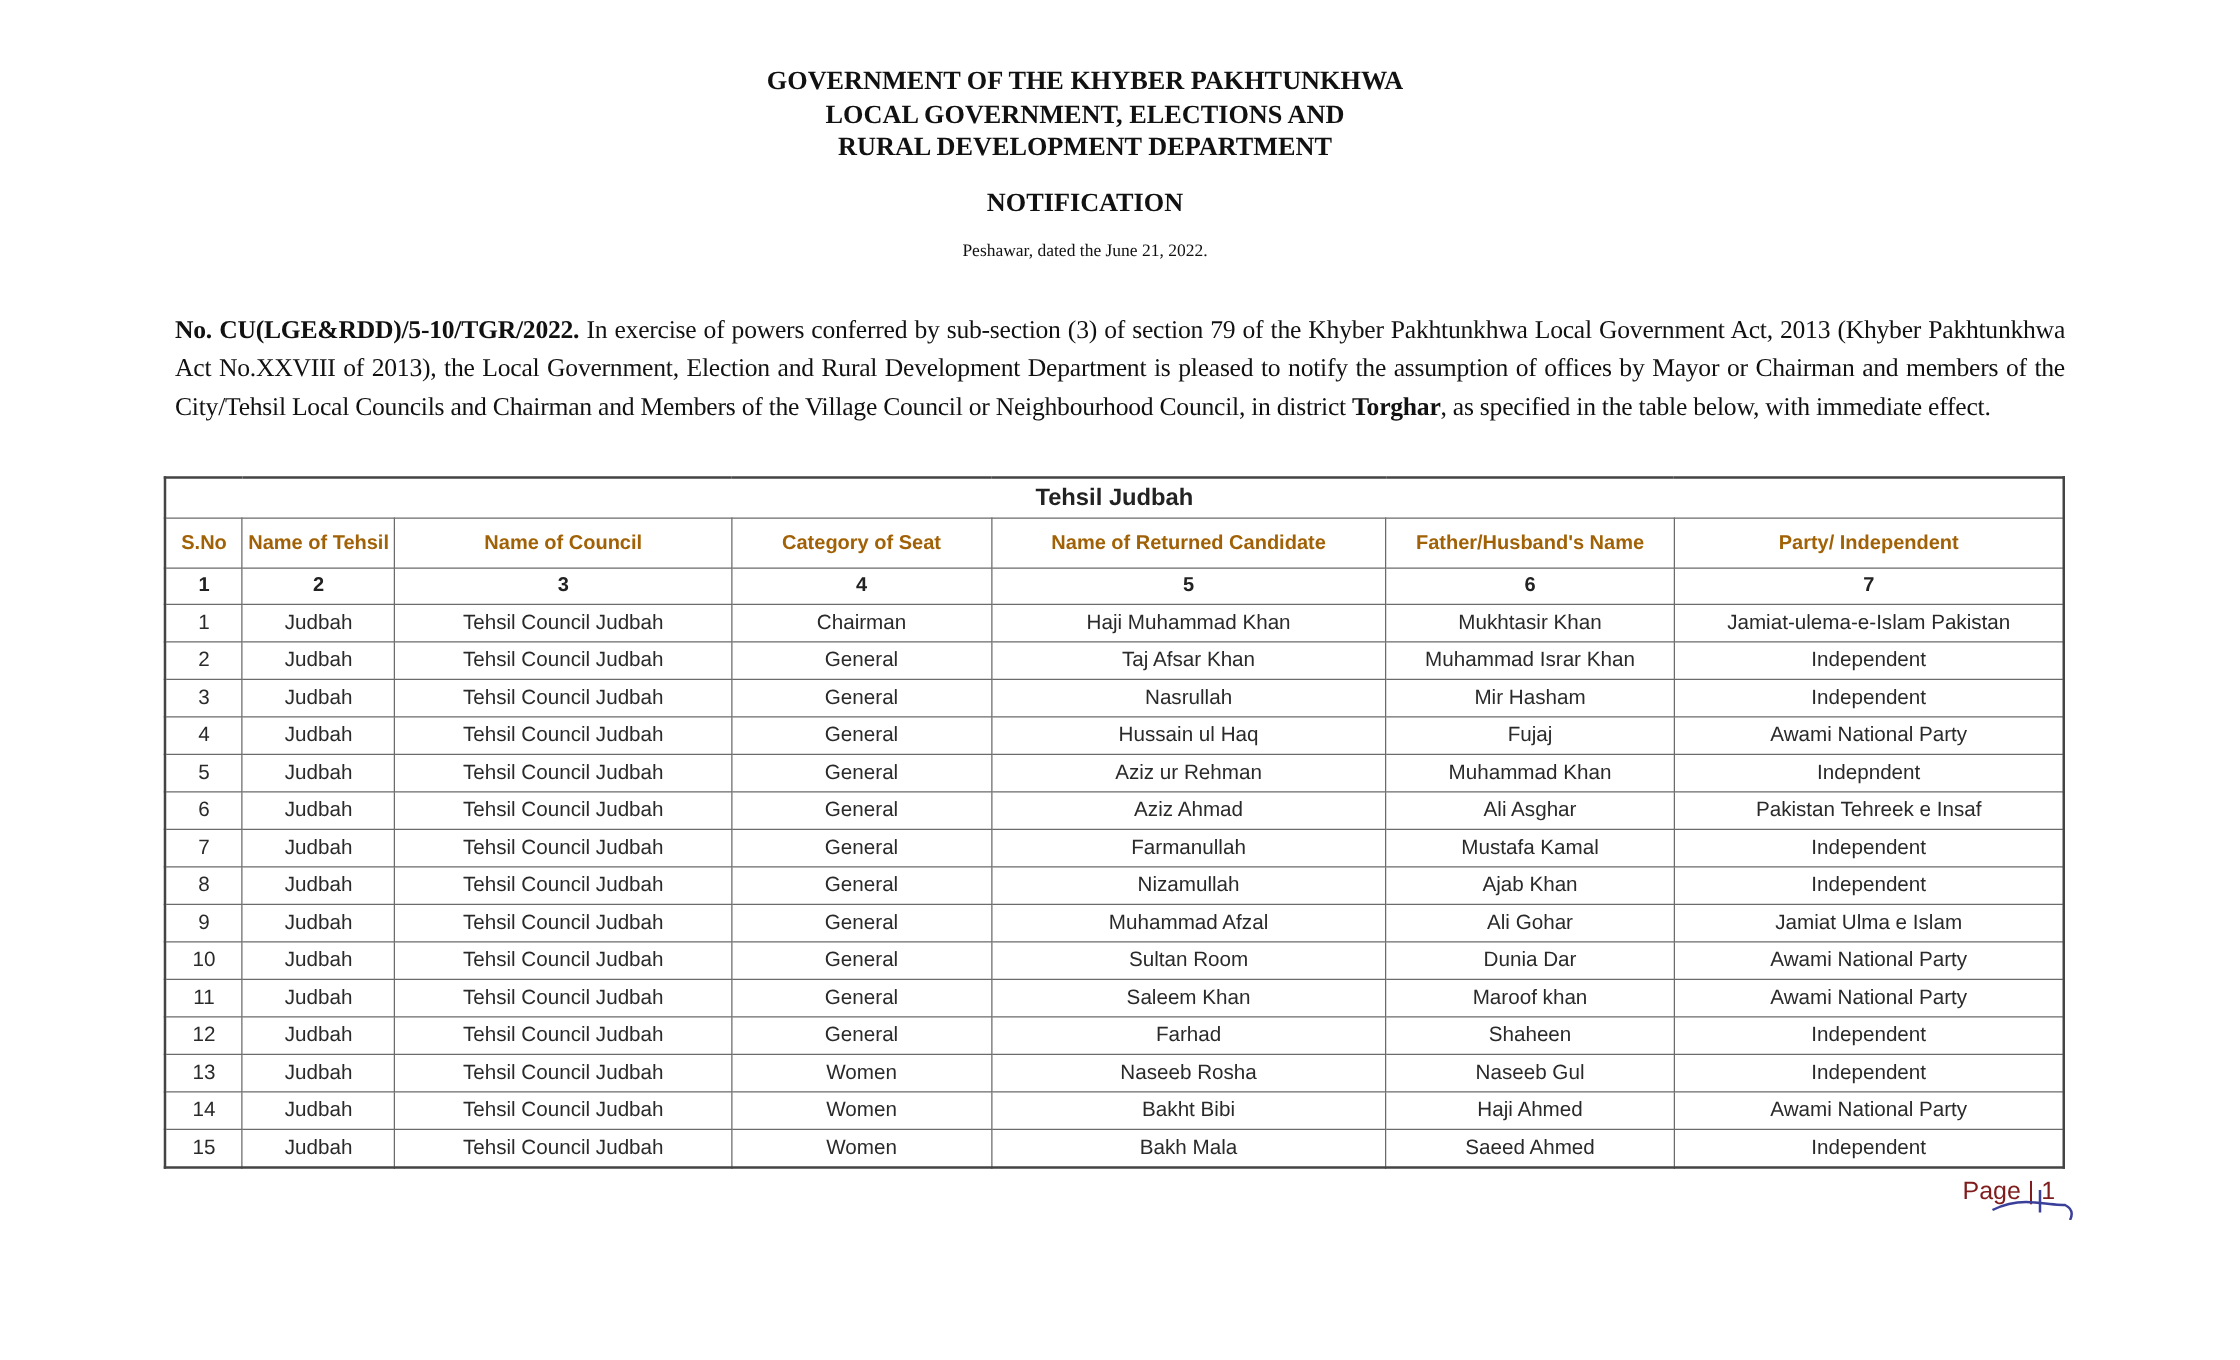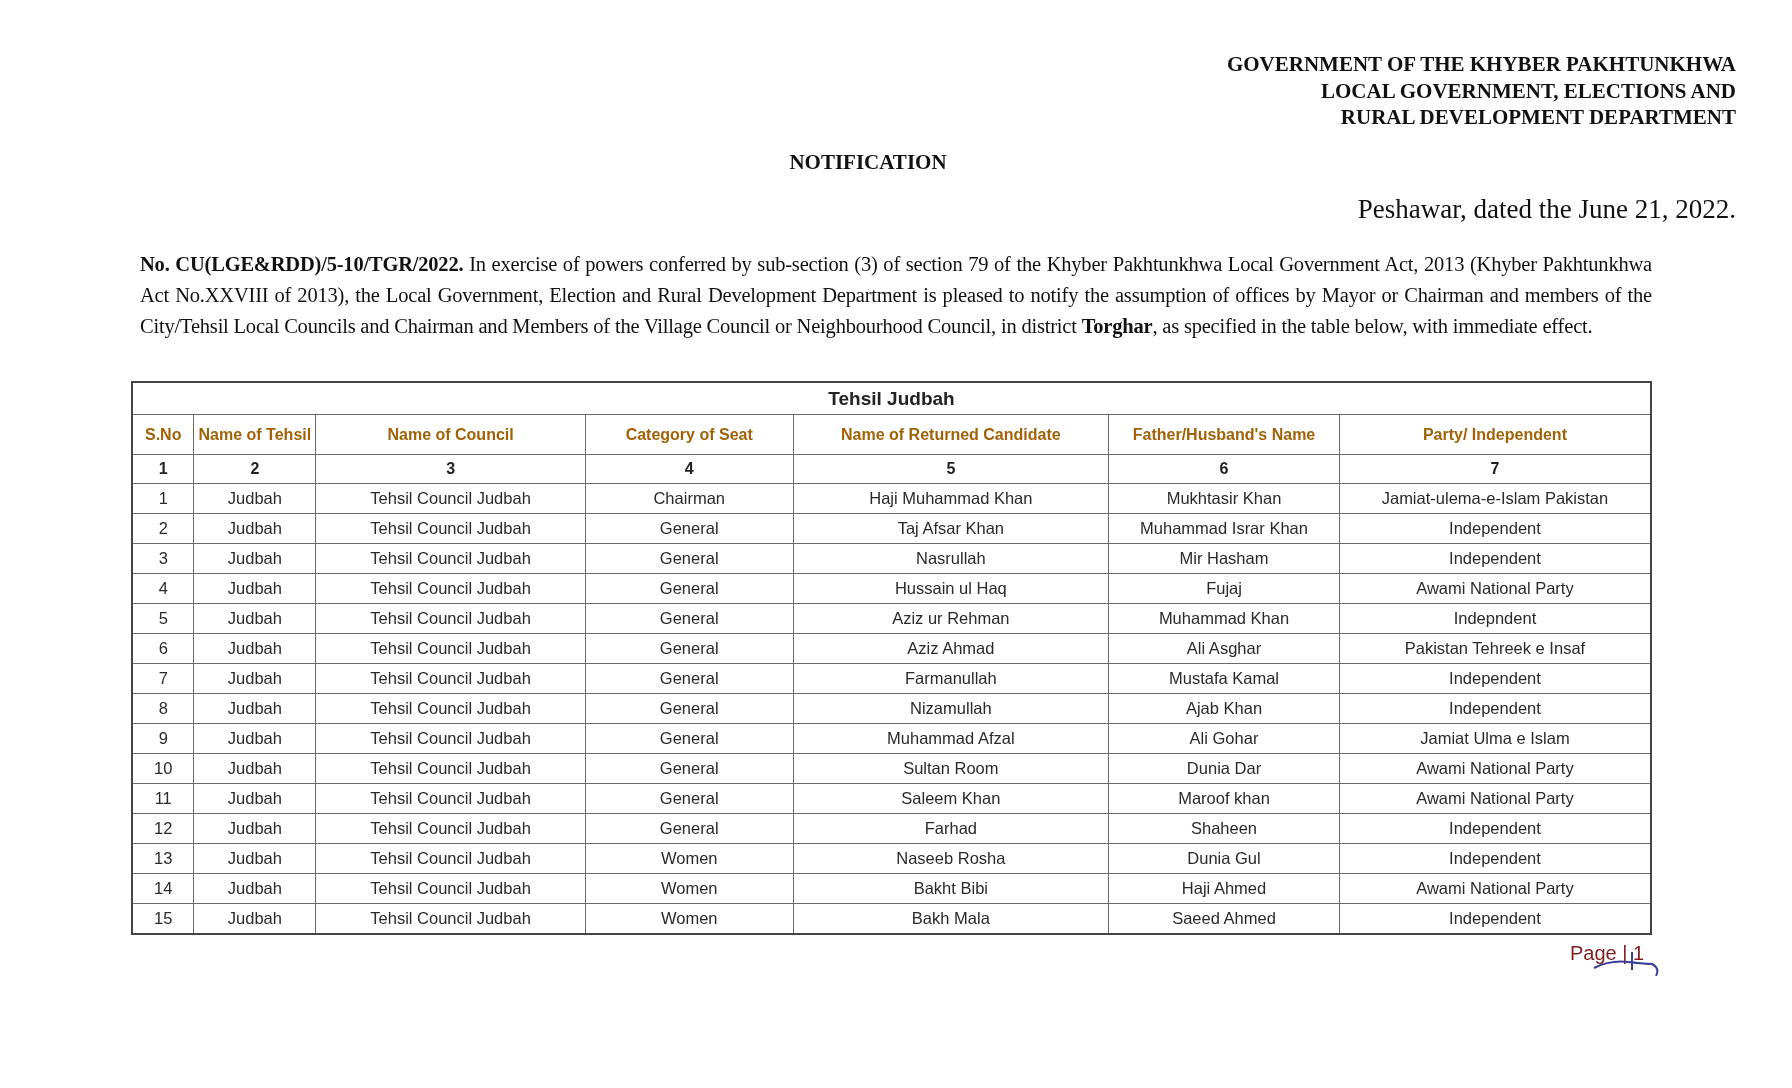--- a/index.html
+++ b/index.html
@@ -1,21 +1,21 @@
 <!DOCTYPE html>
 <html><head>
 <meta charset="utf-8">
 <style>
   html, body { margin:0; padding:0; background:#ffffff; }
   body { width:1792px; height:1088px; position:relative; overflow:hidden; color:#111; }
   .hdr { position:absolute; left:0; width:1736px; text-align:center; font-family:"Liberation Serif", serif; font-weight:bold; }
   .hdr-line { font-size:21px; line-height:26.5px; }
-  #hdr-block { top:51px;text-align:right; }
+  #hdr-block { top:51px; }
   #notif-title { top:150px; font-size:21px; }
-  #notif-date { top:194px; font-weight:normal; font-size:27px;text-align:right; }
+  #notif-date { top:194px; font-weight:normal; font-size:14px; }
   #para { position:absolute; left:140px; width:1512px; top:234px; font-family:"Liberation Serif", serif; font-size:20.5px; line-height:31px; text-align:justify; letter-spacing:-0.2px;margin-top:15px; }
   #para b { font-weight:bold; }
   table { position:absolute; left:131px; top:381px; width:1521px; border-collapse:collapse; font-family:"Liberation Sans", sans-serif; color:#2a2a2a; }
   td, th { border:1px solid #6b6b6b; text-align:center; padding:0; font-size:16.5px; }
   table { border:2px solid #444; }
   .tehsil-row th { height:31px; font-size:19px; font-weight:bold; color:#222;margin-left:32px; }
   .col-head th { height:39px; font-size:16px; font-weight:bold; color:#a16207; line-height:17px; }
   .num-row th { height:28px; font-size:16px; font-weight:bold; color:#222; }
   tbody td { height:29px; }
   #page-label { position:absolute; left:1570px; top:942px; font-family:"Liberation Sans", sans-serif; font-size:20px; color:#7f1d1d; }
@@ -175,21 +175,21 @@
         <td>Farhad</td>
         <td>Shaheen</td>
         <td>Independent</td>
       </tr>
       <tr>
         <td>13</td>
         <td>Judbah</td>
         <td>Tehsil Council Judbah</td>
         <td>Women</td>
         <td>Naseeb Rosha</td>
-        <td>Dunia Gul</td>
+        <td>Naseeb Gul</td>
         <td>Independent</td>
       </tr>
       <tr>
         <td>14</td>
         <td>Judbah</td>
         <td>Tehsil Council Judbah</td>
         <td>Women</td>
         <td>Bakht Bibi</td>
         <td>Haji Ahmed</td>
         <td>Awami National Party</td>

